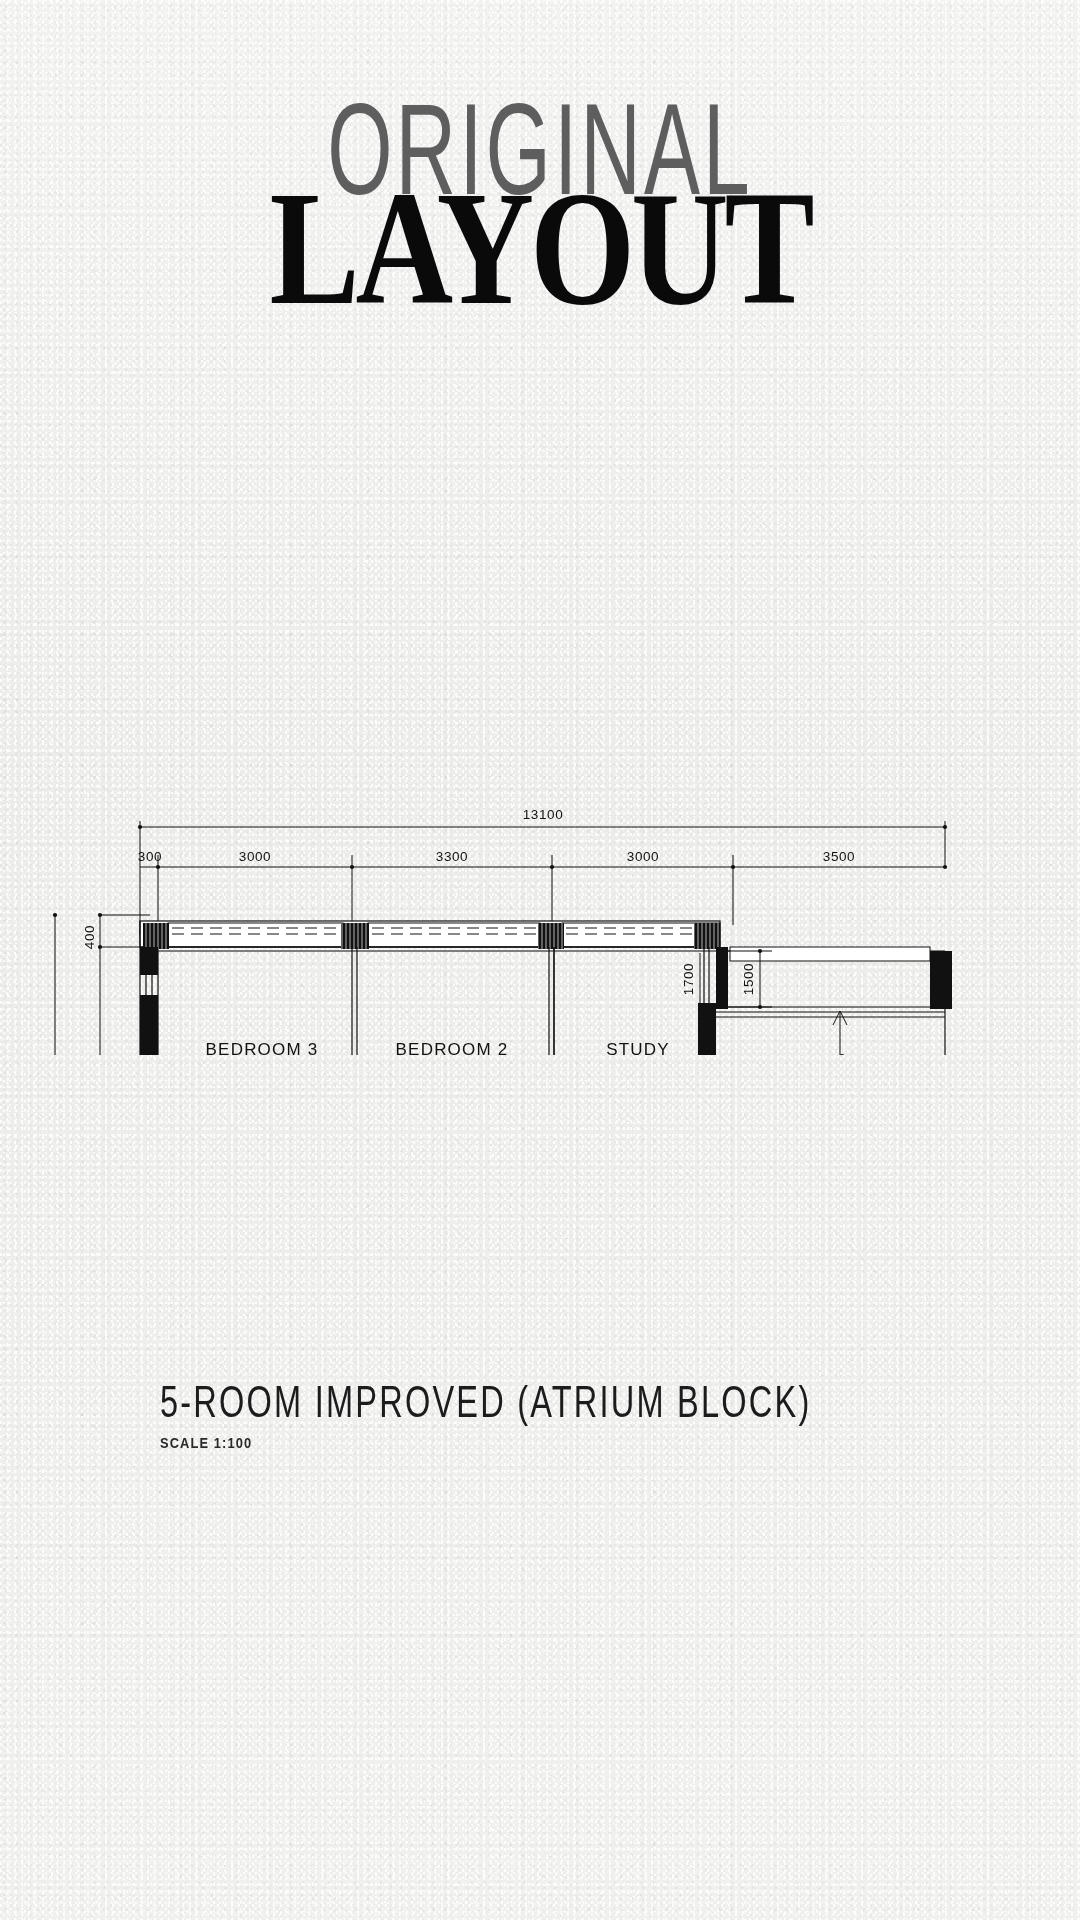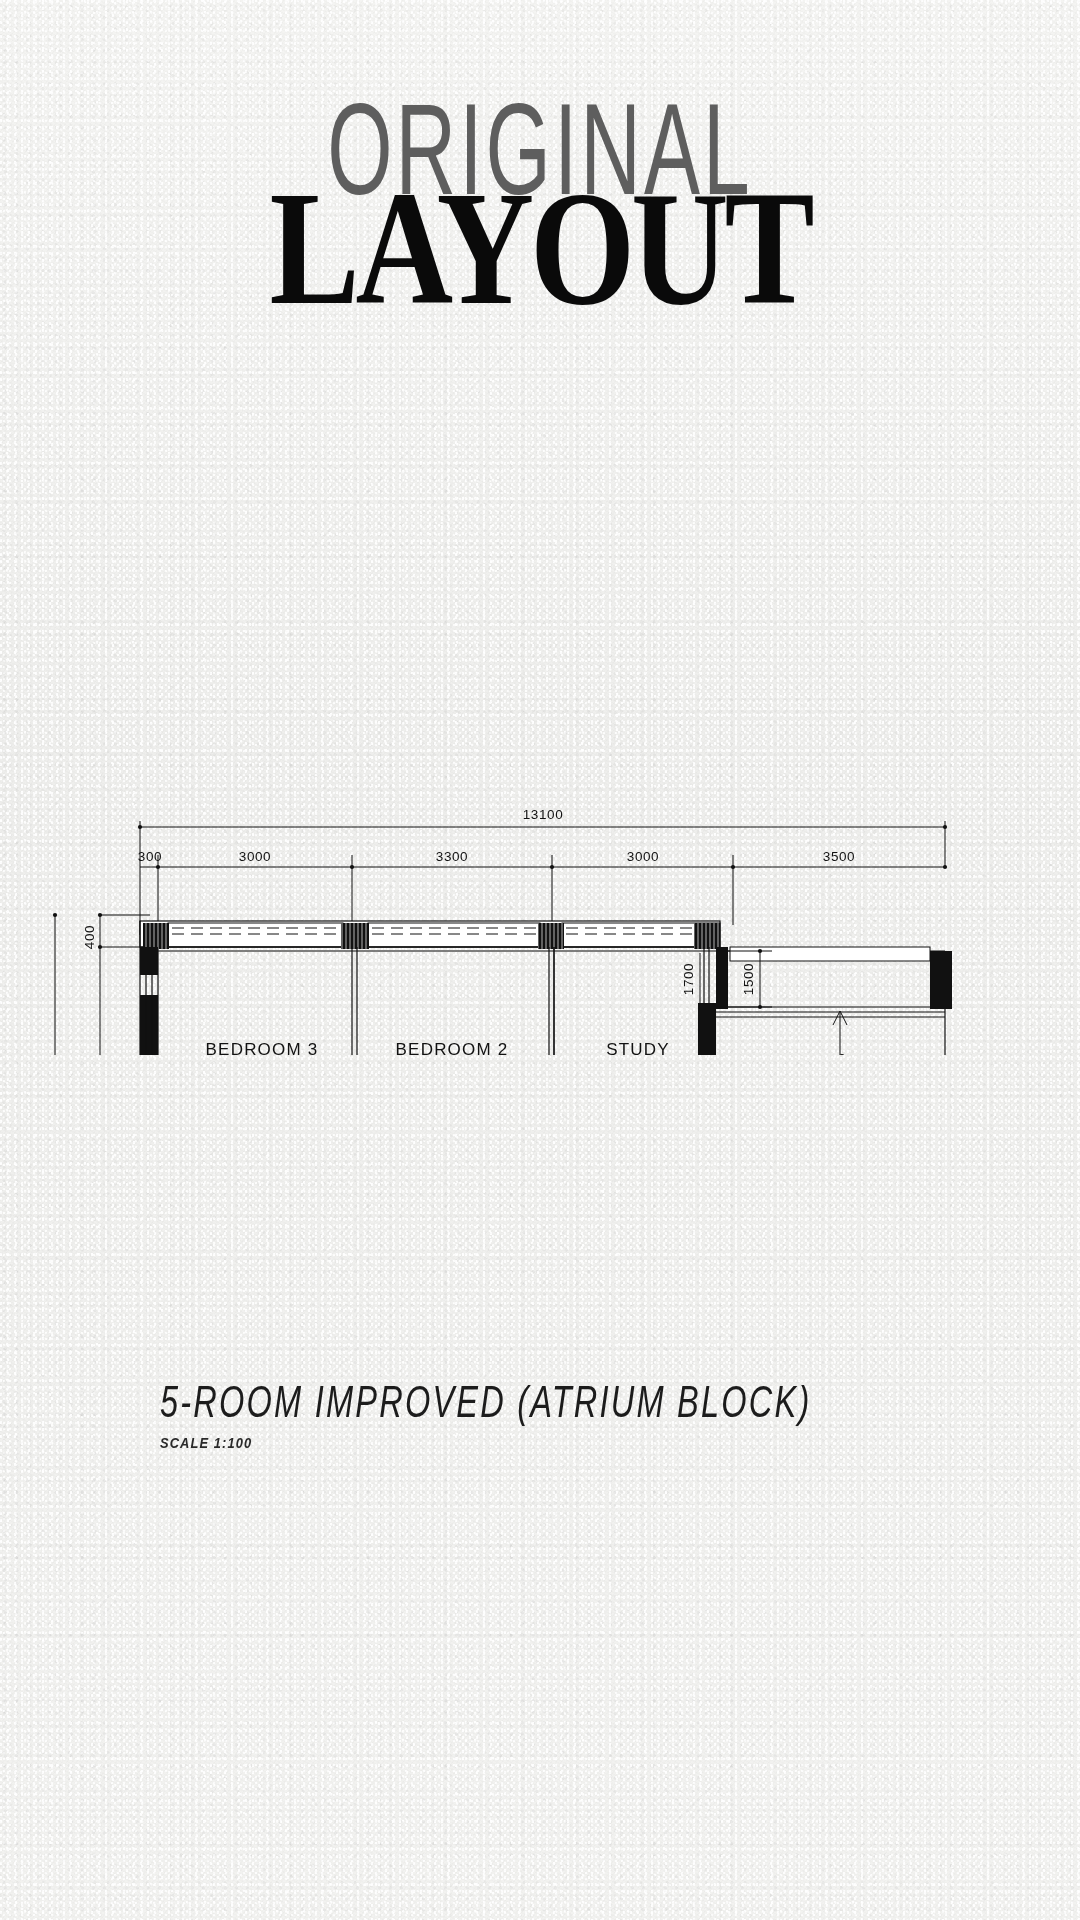--- a/index.html
+++ b/index.html
@@ -56,21 +56,21 @@
     transform:scale(1.04,1.25);
     transform-origin:center top;
     line-height:.9;
   }
 
   
   #plan{position:absolute;left:0;top:355px;width:1080px;height:700px;}
   #plan svg{display:block;}
 
   
-  #footer{position:absolute;left:160px;top:1378px;font-style:italic;}
+  #footer{position:absolute;left:160px;top:1378px;}
   #footer-title{
     font-family:"Liberation Sans", sans-serif;
     font-size:37px;
     letter-spacing:2.5px;
     color:#1c1c1c;
     transform:scale(.88,1.18);
     transform-origin:left top;
     white-space:nowrap;
   }
   #footer-scale{

